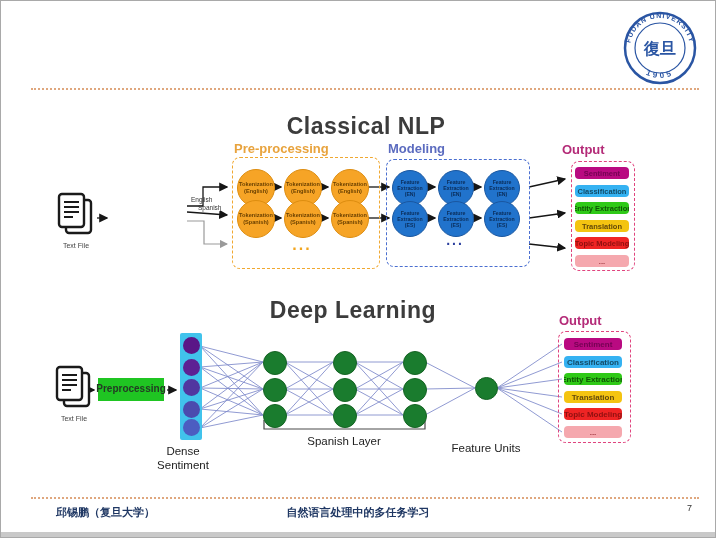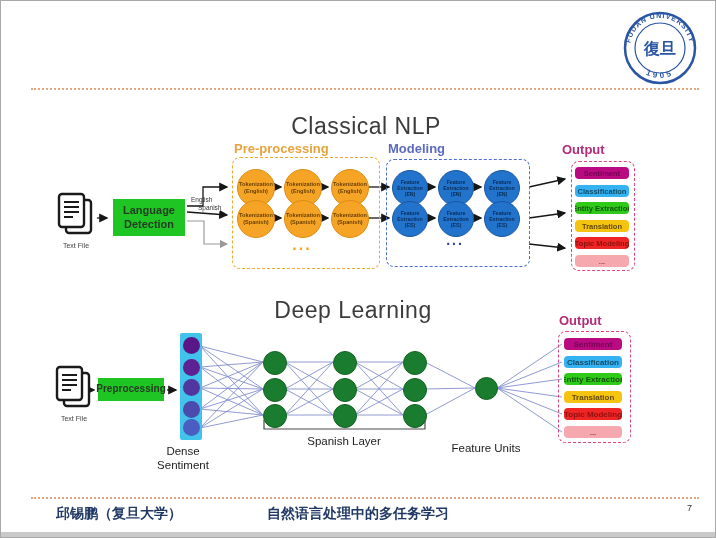--- a/index.html
+++ b/index.html
@@ -4,21 +4,21 @@
 <style>
   html,body{margin:0;padding:0;background:#e8e8e8;}
   .slide{
     position:relative;width:714px;height:536px;margin:0;
     background:#ffffff;border:1px solid #a9a9a9;overflow:hidden;
     font-family:"Liberation Sans","DejaVu Sans",sans-serif;
   }
   .abs{position:absolute;}
   .slide-title{left:40px;top:46px;font-size:26px;color:#1e3a68;letter-spacing:0.5px;}
   .dotted-rule{left:30px;width:668px;border-top:2px dotted #dfa77e;height:0;}
-  .section-title{font-size:23px;color:#3c3c3c;font-weight:400;text-align:center;letter-spacing:0.5px;}
+  .section-title{font-size:23px;color:#3c3c3c;font-weight:700;text-align:center;letter-spacing:0.5px;}
   .stage-label{font-size:13px;font-weight:600;}
   .greenbox{background:#1fc522;color:#243b24;display:flex;align-items:center;justify-content:center;
     text-align:center;font-weight:600;line-height:1.25;}
   .dashed{border-radius:8px;}
   .dash-orange{border:1.5px dashed #f0a830;}
   .dash-blue{border:1.5px dashed #4a6fd0;}
   .dash-pink{border:1.5px dashed #e0447e;}
   .node{position:absolute;border-radius:50%;display:flex;flex-direction:column;align-items:center;
     justify-content:center;text-align:center;font-weight:bold;line-height:1.2;}
   .tok{width:36px;height:36px;background:#f6a426;border:1px solid #dd8d10;color:#6b4100;font-size:5.6px;}
@@ -30,21 +30,21 @@
   .task-pos{position:absolute;}
   .task{display:flex;align-items:center;justify-content:center;border-radius:4px;
     font-weight:bold;white-space:nowrap;overflow:hidden;}
   .task-c{width:54px;height:12px;font-size:7.5px;}
   .task-d{width:58px;height:12px;font-size:8px;}
   .tiny-label{font-size:6.5px;color:#333;}
   .icon-caption{font-size:7px;color:#444;text-align:center;}
   .dots-orange{width:36px;text-align:center;font-size:16px;font-weight:900;color:#f2a51f;letter-spacing:2px;line-height:1;}
   .dots-blue{width:36px;text-align:center;font-size:14px;font-weight:900;color:#2b3f9e;letter-spacing:2px;line-height:1;}
   .net-caption{font-size:11.5px;color:#222;text-align:center;line-height:1.25;}
-  .footer-text{font-size:14px;color:#203864;font-weight:600;}
+  .footer-text{font-size:11px;color:#203864;font-weight:600;}
   .page-num{font-size:9px;color:#333;}
   .bottom-strip{left:0;bottom:0;width:100%;height:5px;background:#c9c9c9;}
   svg.overlay{position:absolute;left:0;top:0;pointer-events:none;}
 </style>
 </head>
 <body>
 
 <div class="slide">
 
   <svg class="overlay" width="714" height="536" viewBox="0 0 714 536">
@@ -133,21 +133,20 @@
       <rect x="13" y="9" width="25" height="33" rx="3" fill="#fff" stroke="#1a1a1a" stroke-width="2.4"></rect>
       <rect x="6" y="3" width="25" height="33" rx="3" fill="#fff" stroke="#1a1a1a" stroke-width="2.4"></rect>
       <line x1="11" y1="11" x2="26" y2="11" stroke="#1a1a1a" stroke-width="2"></line>
       <line x1="11" y1="16" x2="26" y2="16" stroke="#1a1a1a" stroke-width="2"></line>
       <line x1="11" y1="21" x2="26" y2="21" stroke="#1a1a1a" stroke-width="2"></line>
       <line x1="11" y1="26" x2="20" y2="26" stroke="#1a1a1a" stroke-width="2"></line>
     </svg>
   </div>
   <div class="abs icon-caption" style="left:52px;top:241px;width:46px;">Text File</div>
 
-  <div class="abs greenbox" style="left:112px;top:198px;width:72px;height:37px;font-size:11px;">Language Detection</div>
   <div class="abs tiny-label" style="left:190px;top:195px;">English</div>
   <div class="abs tiny-label" style="left:197px;top:203px;">Spanish</div>
 
   <div class="abs dashed dash-orange" style="left:231px;top:156px;width:146px;height:110px;"></div>
 
   <div class="node tok" style="left:236px;top:168px;">
     <span>Tokenization</span>
     <span>(English)</span>
   </div>
   <div class="node tok" style="left:283px;top:168px;">

